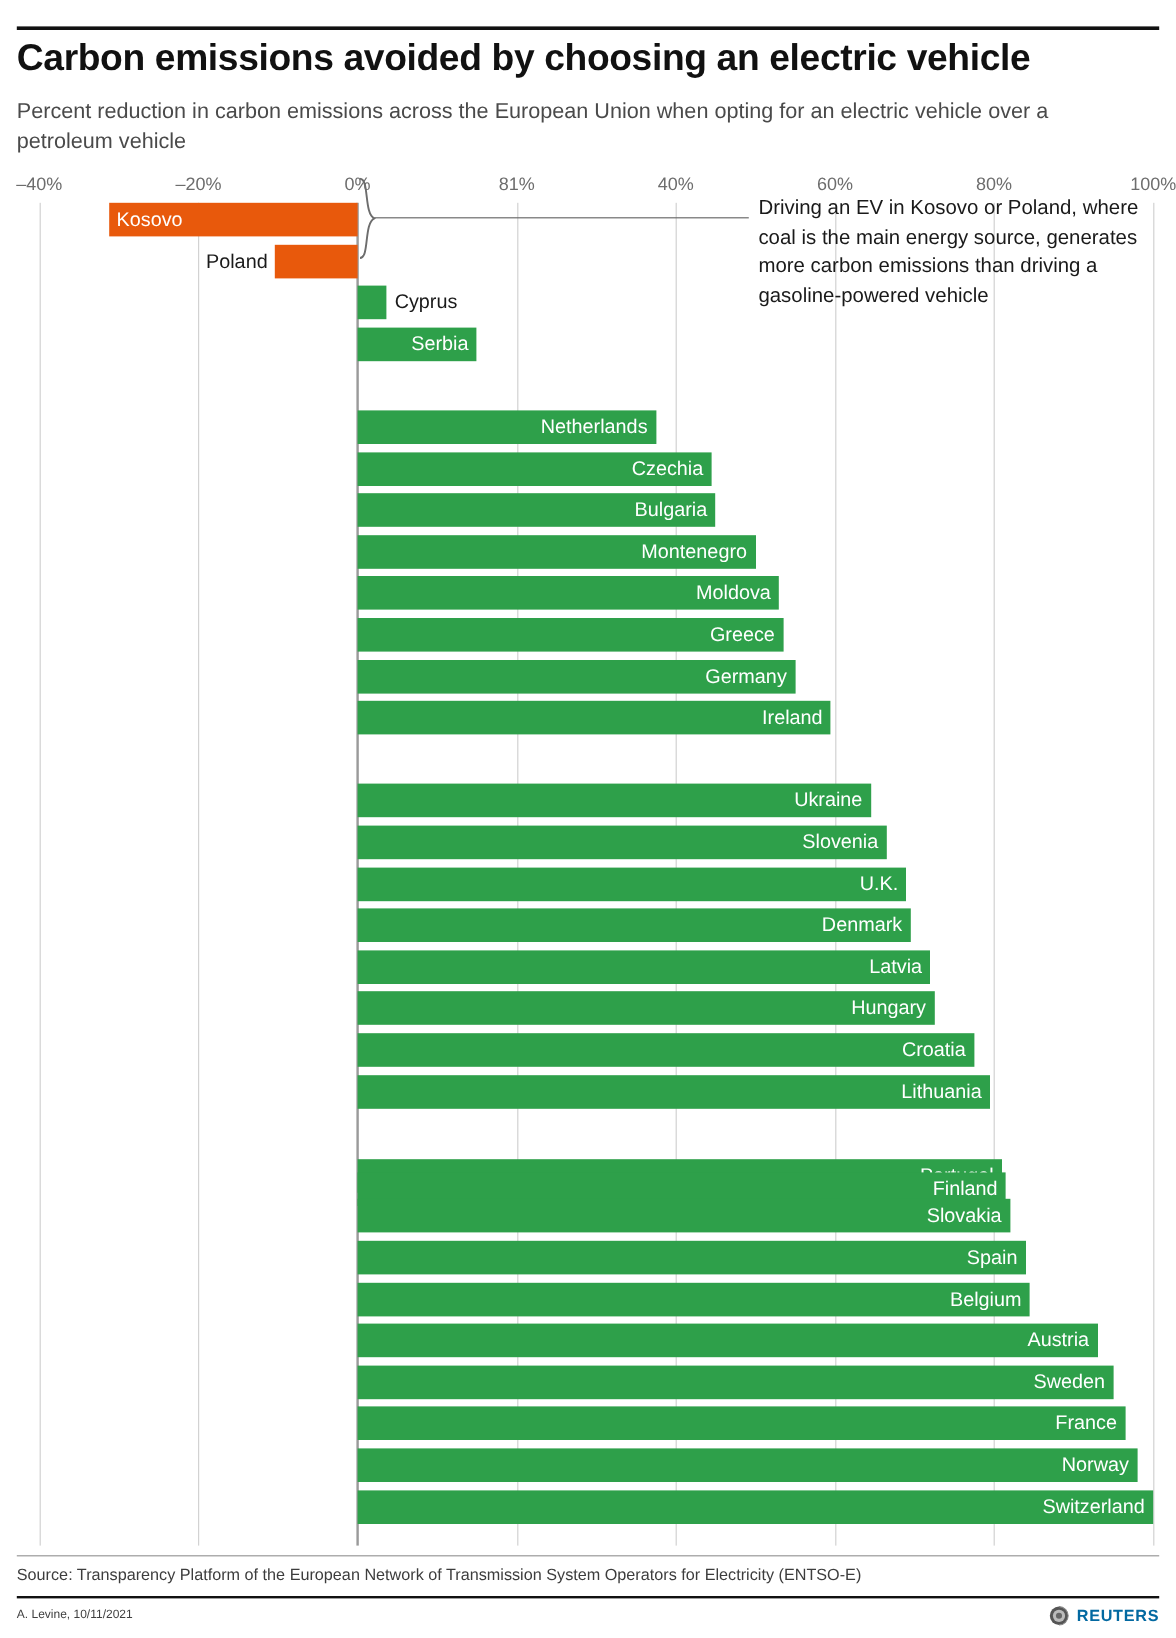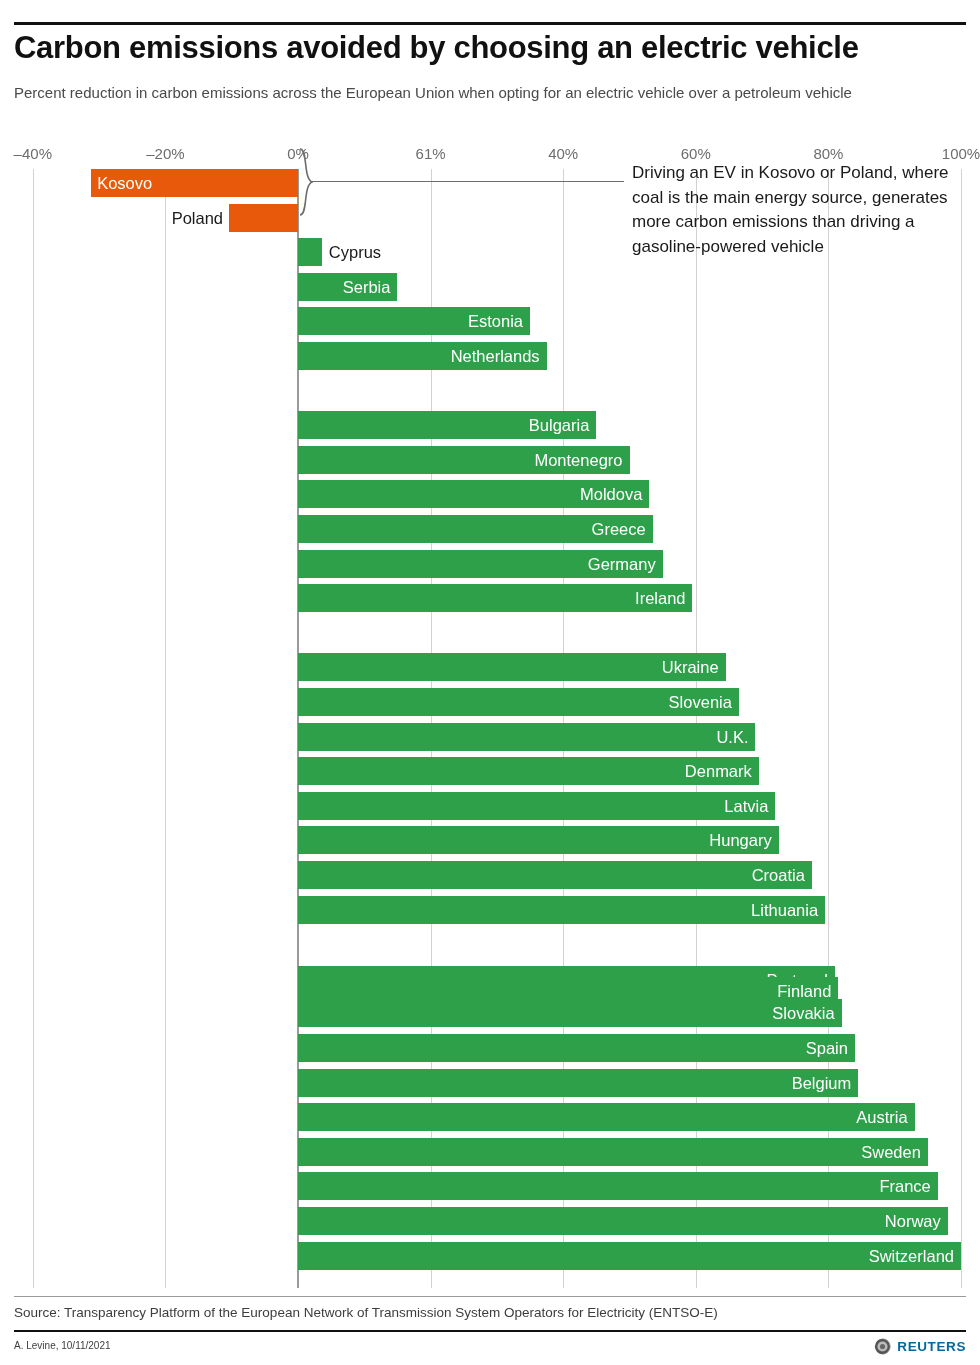--- a/index.html
+++ b/index.html
@@ -14,21 +14,21 @@
 
   
   .top-rule{position:absolute;left:14px;top:22px;width:952px;height:3px;background:#111;}
   .title{
     position:absolute;left:14px;top:30px;width:955px;
     font-size:31px;font-weight:bold;letter-spacing:-0.3px;color:#111;
     line-height:36px;
   }
   .subtitle{
     position:absolute;left:14px;top:80px;width:940px;
-    font-size:15px;color:#4a4a4a;line-height:25px;
+    font-size:18px;color:#4a4a4a;line-height:25px;
   }
 
   
   .plot{position:absolute;left:0;top:145px;width:980px;height:1145px;}
   .axis-labels{position:relative;height:24px;}
   .tick-label{
     position:absolute;top:0;transform:translateX(-50%);
     font-size:15px;color:#6d6d6d;white-space:nowrap;
   }
   .grid-area{position:absolute;left:0;top:24px;width:980px;height:1119px;}
@@ -74,21 +74,21 @@
   <div class="top-rule"></div>
   <div class="title">Carbon emissions avoided by choosing an electric vehicle</div>
   <div class="subtitle">Percent reduction in carbon emissions across the European Union when opting for an electric vehicle over a petroleum vehicle</div>
 
   <div class="plot">
 
     <div class="axis-labels" id="axis-labels">
         <span class="tick-label" style="left: 32.8px;">–40%</span>
         <span class="tick-label" style="left: 165.4px;">–20%</span>
         <span class="tick-label" style="left: 298px;">0%</span>
-        <span class="tick-label" style="left: 430.6px;">61%</span>
+        <span class="tick-label" style="left: 430.6px;">81%</span>
         <span class="tick-label" style="left: 563.2px;">40%</span>
         <span class="tick-label" style="left: 695.8px;">60%</span>
         <span class="tick-label" style="left: 828.4px;">80%</span>
         <span class="tick-label" style="left: 961px;">100%</span>
       </div>
 
     <div class="grid-area" id="grid-area">
         <div class="gridline" style="left: 32.8px;"></div>
         <div class="gridline" style="left: 165.4px;"></div>
         <div class="zeroline" style="left: 297px;"></div>
@@ -109,27 +109,27 @@
           <span class="lbl outside" style="right: 756.952px;">Poland</span>
         </div>
         <div class="row" style="top: 69.2px;">
           <div class="bar pos" style="left: 298px; width: 23.868px;"></div>
           <span class="lbl outside" style="left: 328.868px;">Cyprus</span>
         </div>
         <div class="row" style="top: 103.8px;">
           <div class="bar pos" style="left: 298px; width: 99.45px;"></div>
           <span class="lbl inside" style="right: 589.55px;">Serbia</span>
         </div>
-        <div class="row" style="top: 138.4px;">
-          <div class="bar pos" style="left: 298px; width: 232.05px;"></div>
-          <span class="lbl inside" style="right: 456.95px;">Estonia</span>
-        </div>
         <div class="row" style="top: 173px;">
           <div class="bar pos" style="left: 298px; width: 248.625px;"></div>
           <span class="lbl inside" style="right: 440.375px;">Netherlands</span>
+        </div>
+        <div class="row" style="top: 207.6px;">
+          <div class="bar pos" style="left: 298px; width: 295.035px;"></div>
+          <span class="lbl inside" style="right: 393.965px;">Czechia</span>
         </div>
         <div class="row" style="top: 242.2px;">
           <div class="bar pos" style="left: 298px; width: 298.35px;"></div>
           <span class="lbl inside" style="right: 390.65px;">Bulgaria</span>
         </div>
         <div class="row" style="top: 276.8px;">
           <div class="bar pos" style="left: 298px; width: 331.5px;"></div>
           <span class="lbl inside" style="right: 357.5px;">Montenegro</span>
         </div>
         <div class="row" style="top: 311.4px;">

